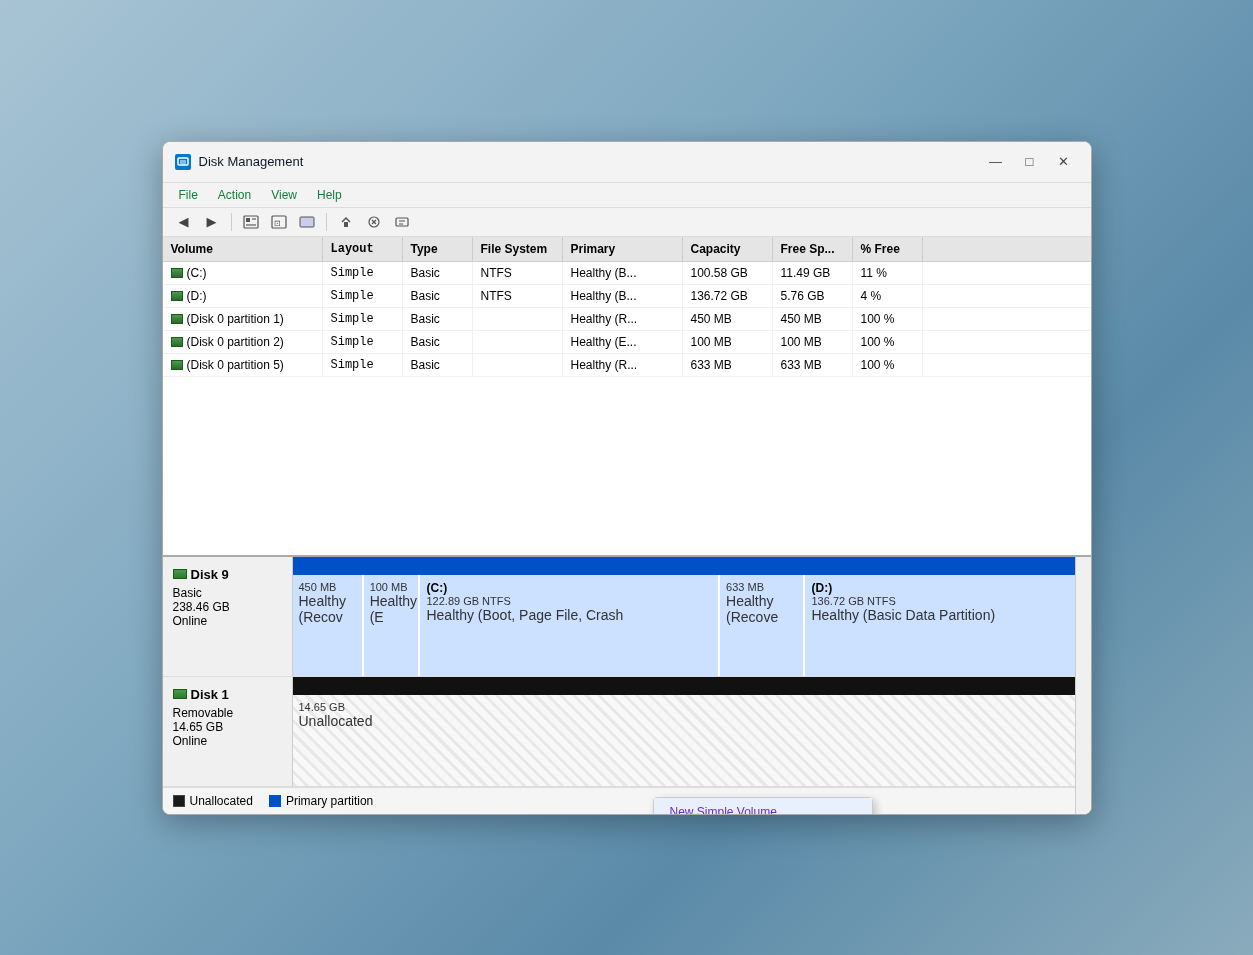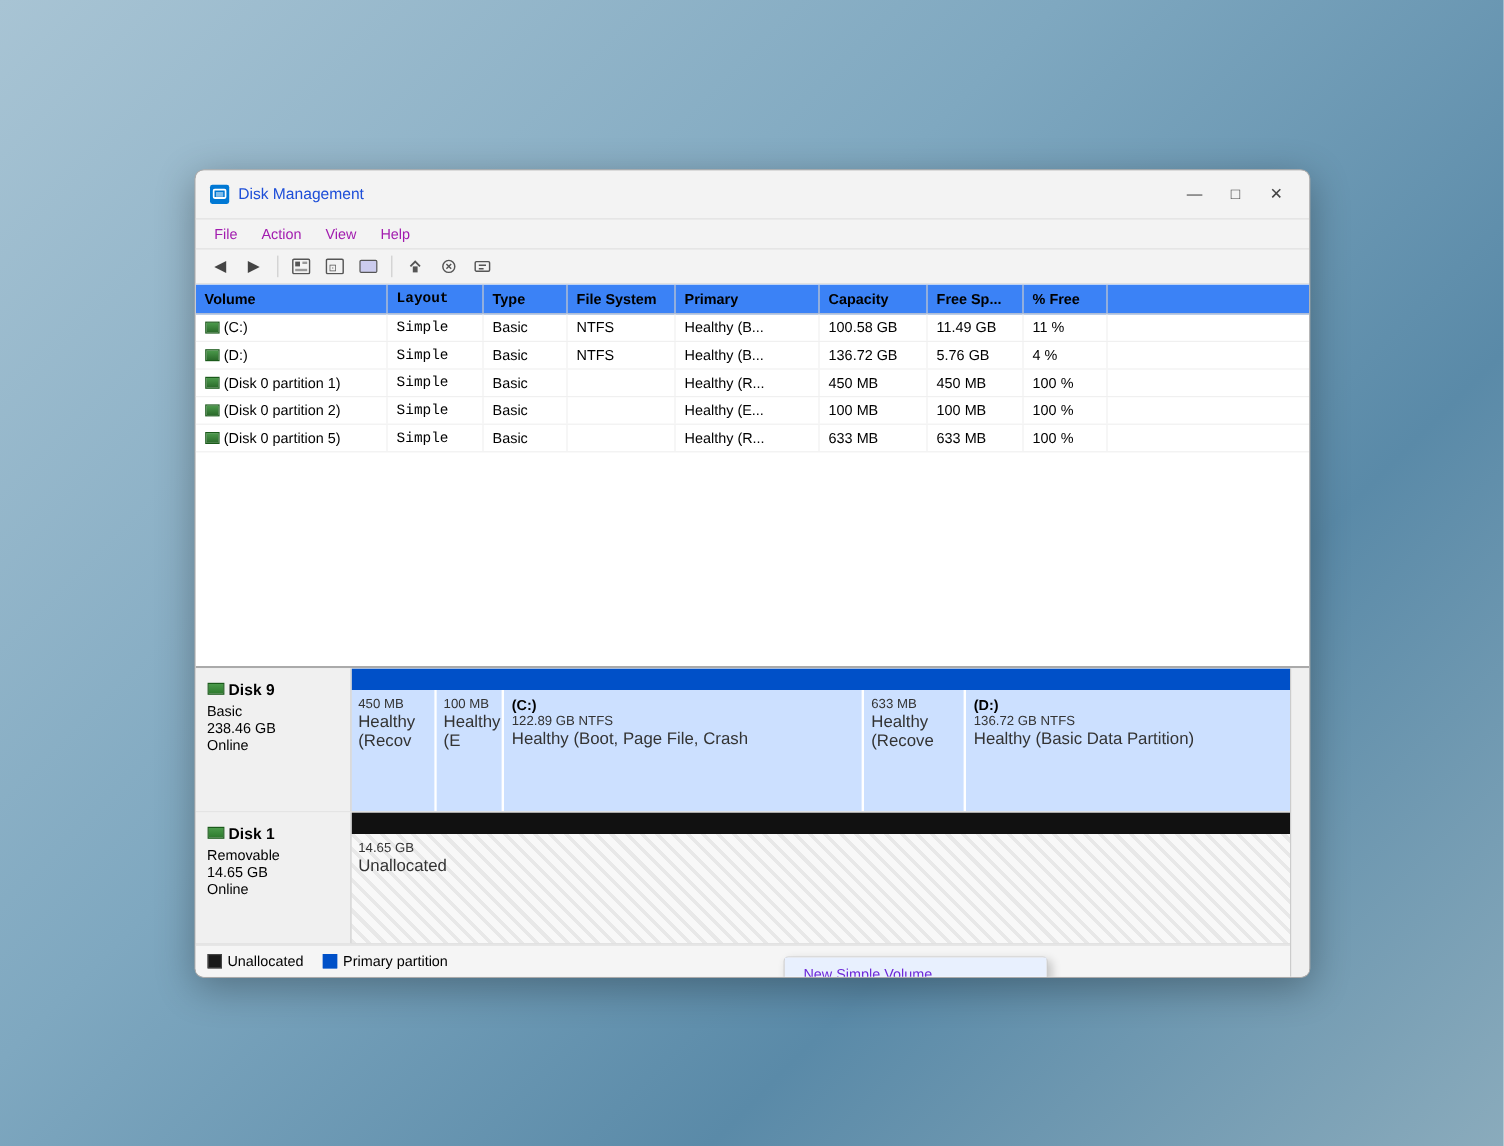--- a/index.html
+++ b/index.html
@@ -32,21 +32,21 @@
     .title-bar-icon {
       width: 16px; height: 16px;
       background: #0078d4;
       border-radius: 2px;
       display: flex; align-items: center; justify-content: center;
       color: white; font-size: 9px;
     }
     .title-bar-text {
       flex: 1;
       font-size: 13px;
-      color: #1d4ed8;
+      color: #0f172a;
     }
     .title-bar-controls {
       display: flex; gap: 4px;
     }
     .title-btn {
       width: 30px; height: 24px;
       border: none; background: transparent;
       cursor: pointer;
       border-radius: 4px;
       display: flex; align-items: center; justify-content: center;
@@ -58,21 +58,21 @@
       padding: 2px 8px;
       background: #f3f3f3;
       border-bottom: 1px solid #ddd;
       gap: 4px;
     }
     .menu-item {
       padding: 3px 8px;
       cursor: pointer;
       border-radius: 3px;
       font-size: 12px;
-      color: #a21caf;
+      color: #15803d;
     }
     .toolbar {
       display: flex;
       align-items: center;
       padding: 3px 8px;
       background: #f3f3f3;
       border-bottom: 1px solid #ddd;
       gap: 2px;
     }
     .toolbar-btn {
@@ -91,21 +91,21 @@
       margin: 0 4px;
     }
     .table-section {
       background: white;
       border-bottom: 2px solid #aaa;
       height: 320px;
       overflow: hidden;
     }
     .table-header {
       display: flex;
-      background: #3b82f6;
+      background: #e5e5e5;
       border-bottom: 1px solid #ccc;
     }
     .th {
       padding: 5px 8px;
       font-weight: 600;
       font-size: 12px;
       border-right: 1px solid #ccc;
       cursor: pointer;
       user-select: none;
       white-space: nowrap;

